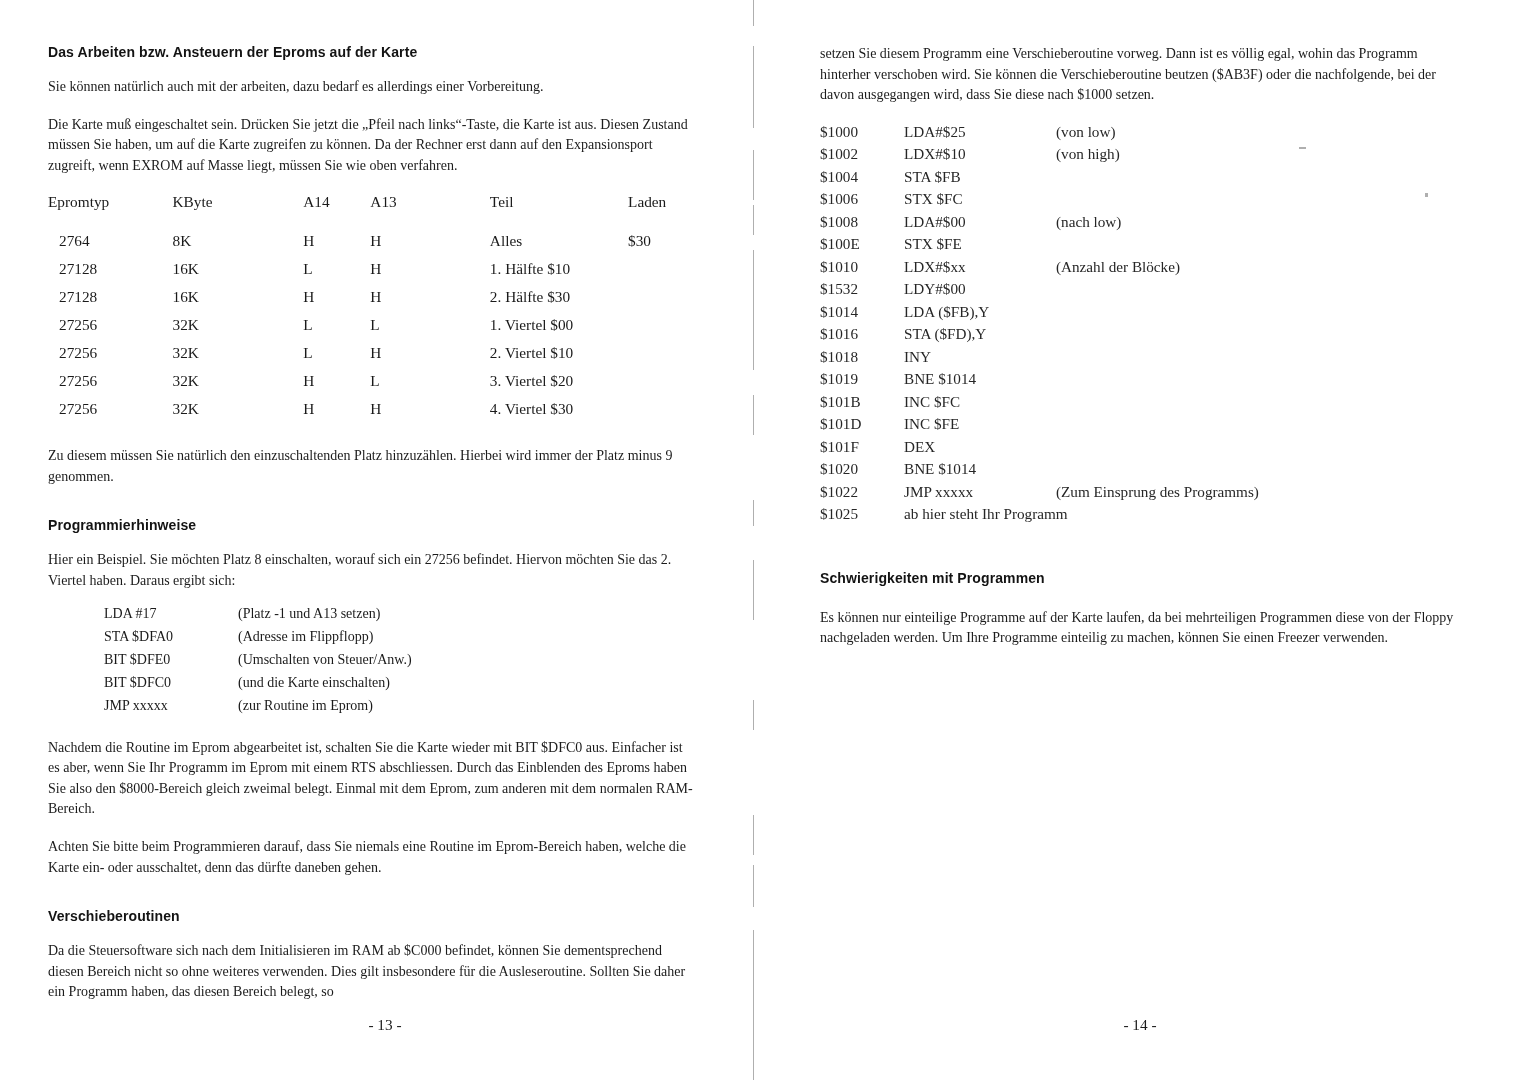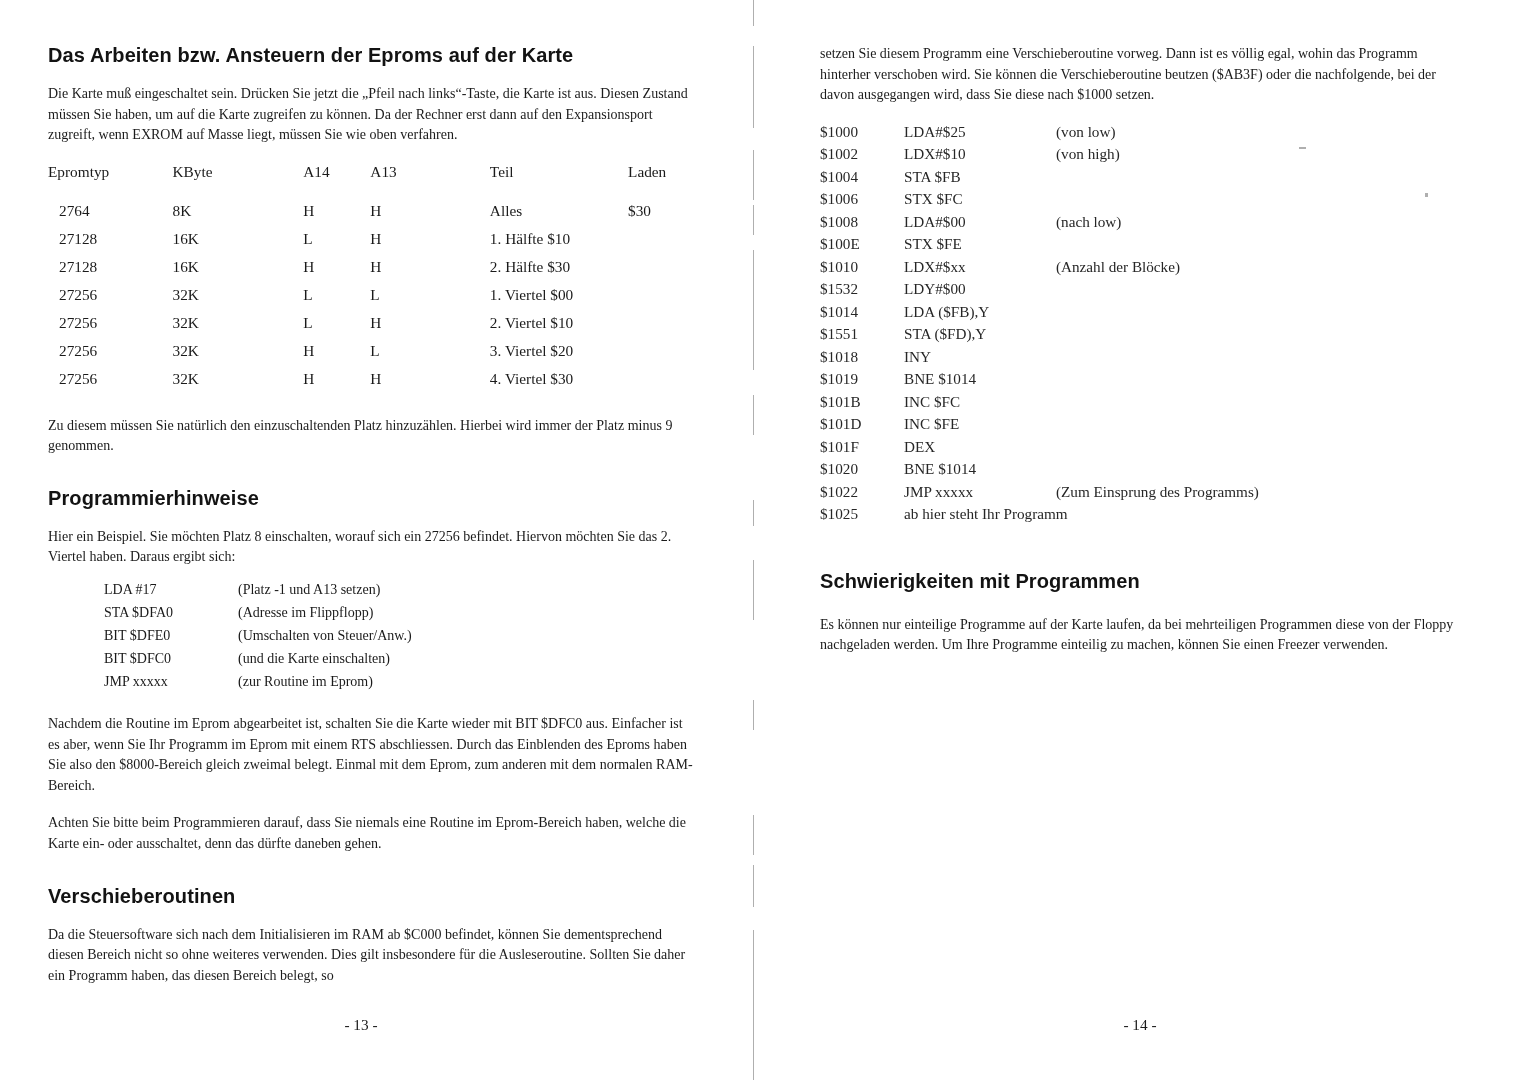--- a/index.html
+++ b/index.html
@@ -43,21 +43,21 @@
   }
   .gutter span {
     position: absolute;
     left: 1px;
     width: 1.4px;
     background: #6d6d6d;
     opacity: .55;
   }
   h2.heading {
     font-family: "Liberation Sans", sans-serif;
-    font-size: 20px;
+    font-size: 14px;
     font-weight: bold;
     margin: 0 0 17px 0;
     letter-spacing: .1px;
     color: #131313;
   }
   h2.heading.spaced { margin-top: 30px; }
   p.para {
     font-size: 14px;
     line-height: 1.47;
     margin: 0 0 17px 0;
@@ -115,37 +115,38 @@
   table.asm td.addr { width: 84px; }
   table.asm td.ins  { width: 152px; }
   table.asm td.cmt  { width: 260px; }
   .asm-blur td { color: #3d3d3d; }
   .folio {
     position: absolute;
     bottom: 46px;
     font-size: 15.3px;
     text-align: center;
   }
-  .folio-left  { left: 36px;  width: 650px; }
+  .folio-left  { left: 60px;  width: 650px; }
   .folio-right { left: 62px;  width: 640px; }
   .stray {
     position: absolute;
     background: #7a7a7a;
     opacity: .6;
   }
 </style>
 </head>
 <body>
 
 <div class="spread">
 
   <div class="page page-left">
 
     <h2 class="heading">Das Arbeiten bzw. Ansteuern der Eproms auf der Karte</h2>
 
+    <p class="para">Sie können natürlich auch mit der arbeiten, dazu bedarf es allerdings einer Vorbereitung.</p>
     <p class="para">Die Karte muß eingeschaltet sein. Drücken Sie jetzt die „Pfeil nach links“-Taste, die Karte ist aus. Diesen Zustand müssen Sie haben, um auf die Karte zugreifen zu können. Da der Rechner erst dann auf den Expansionsport zugreift, wenn EXROM auf Masse liegt, müssen Sie wie oben verfahren.</p>
 
     <table class="eprom">
       <thead>
         <tr>
           <th class="c0">Epromtyp</th>
           <th class="c1">KByte</th>
           <th class="c2">A14</th>
           <th class="c3">A13</th>
           <th class="c4">Teil</th>
@@ -298,21 +299,21 @@
           <td class="addr">$1532</td>
           <td class="ins">LDY#$00</td>
           <td class="cmt"></td>
         </tr>
         <tr>
           <td class="addr">$1014</td>
           <td class="ins">LDA ($FB),Y</td>
           <td class="cmt"></td>
         </tr>
         <tr>
-          <td class="addr">$1551</td>
+          <td class="addr">$1016</td>
           <td class="ins">STA ($FD),Y</td>
           <td class="cmt"></td>
         </tr>
         <tr>
           <td class="addr">$1018</td>
           <td class="ins">INY</td>
           <td class="cmt"></td>
         </tr>
         <tr>
           <td class="addr">$1019</td>

